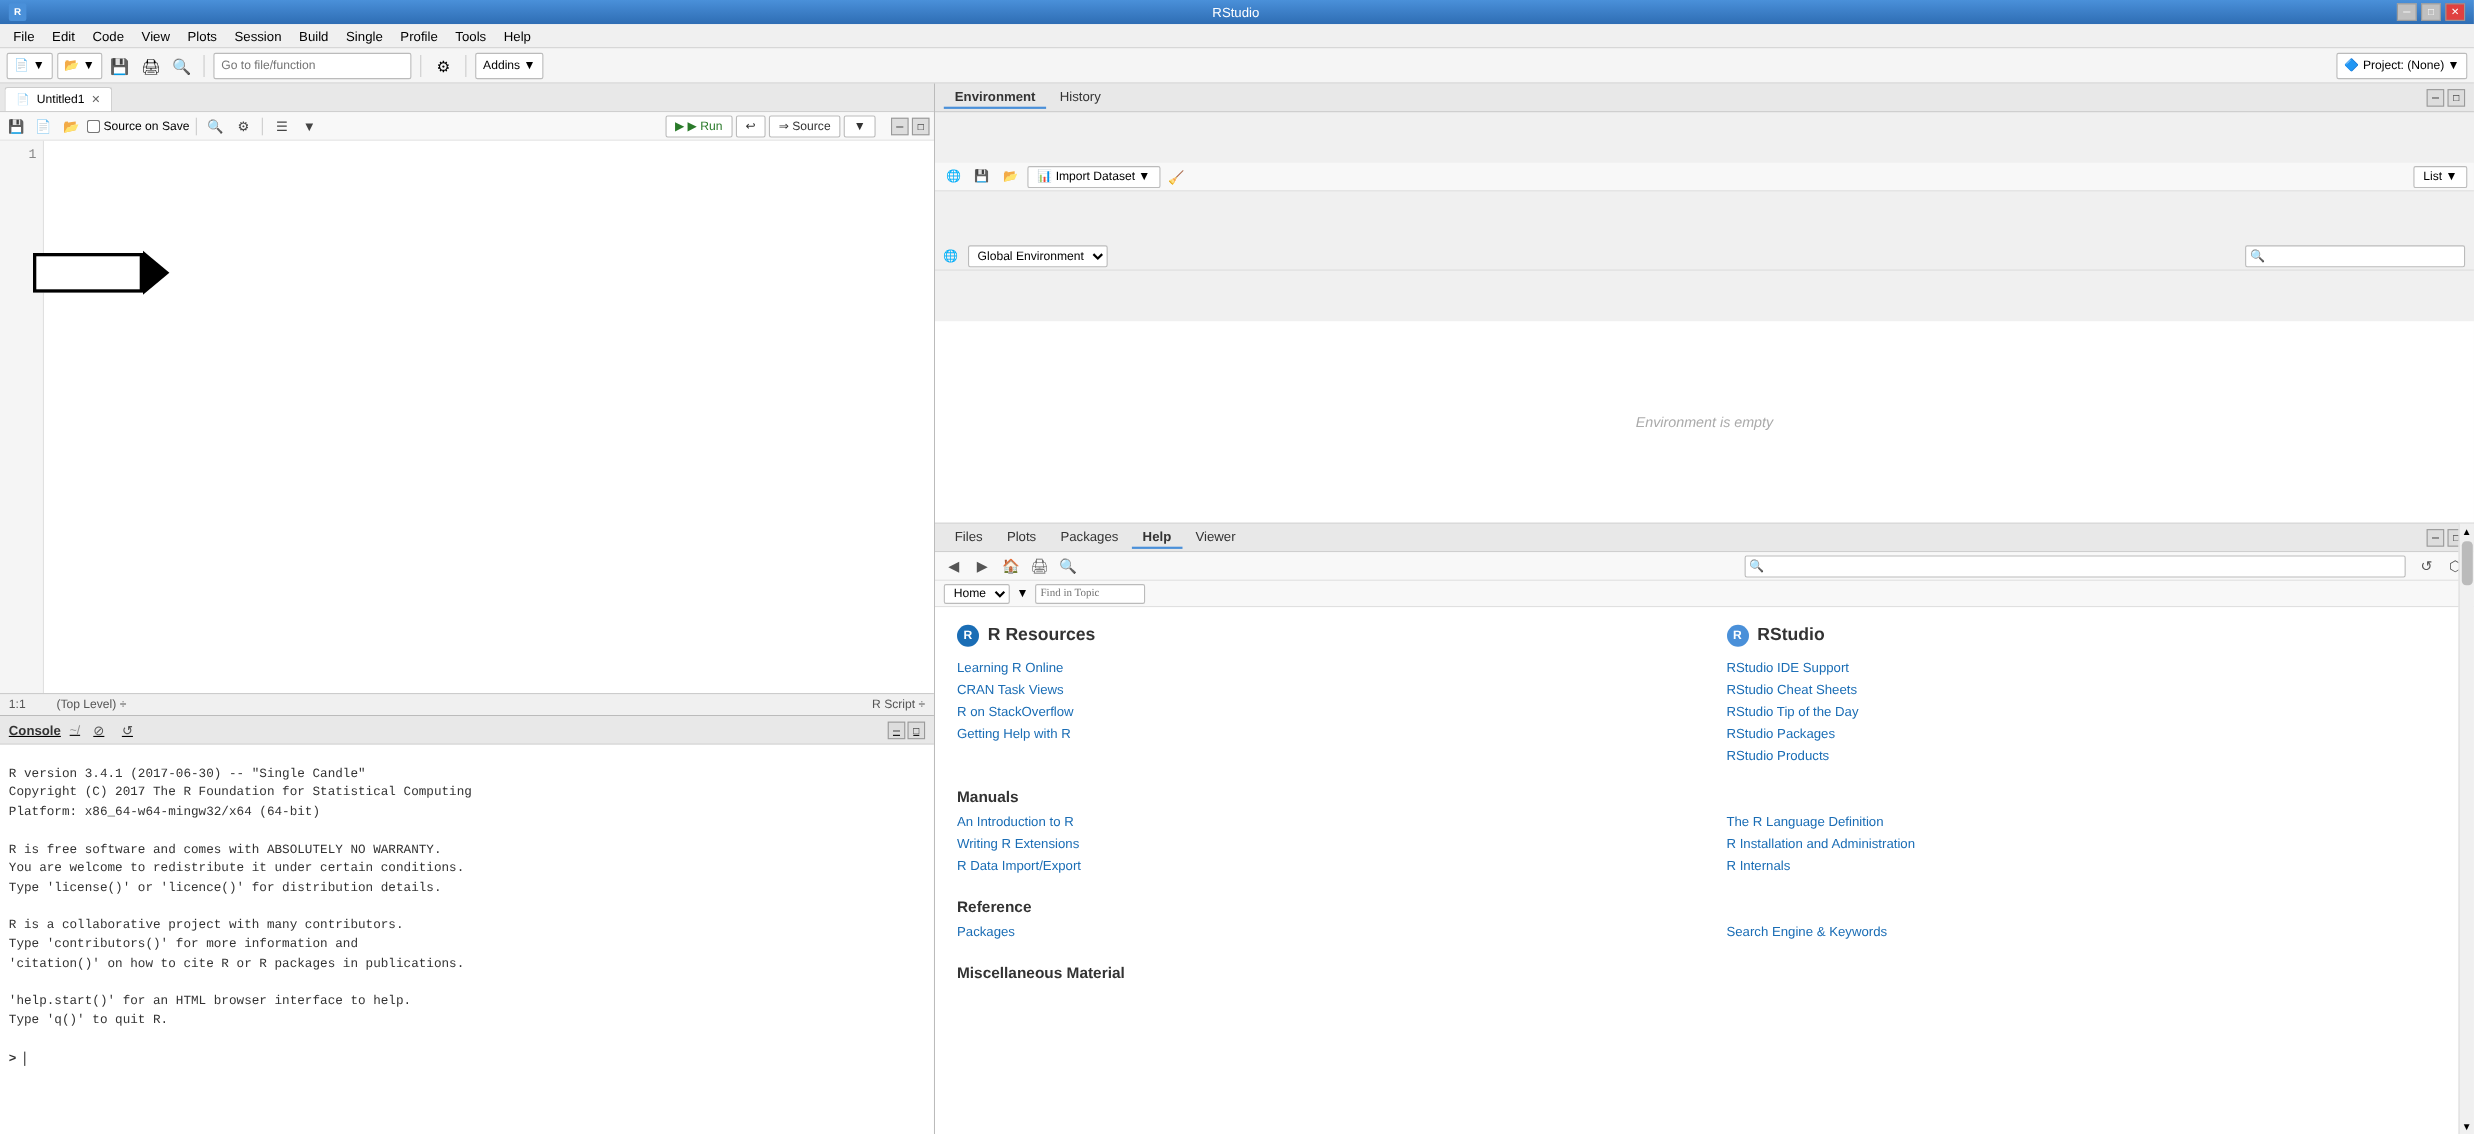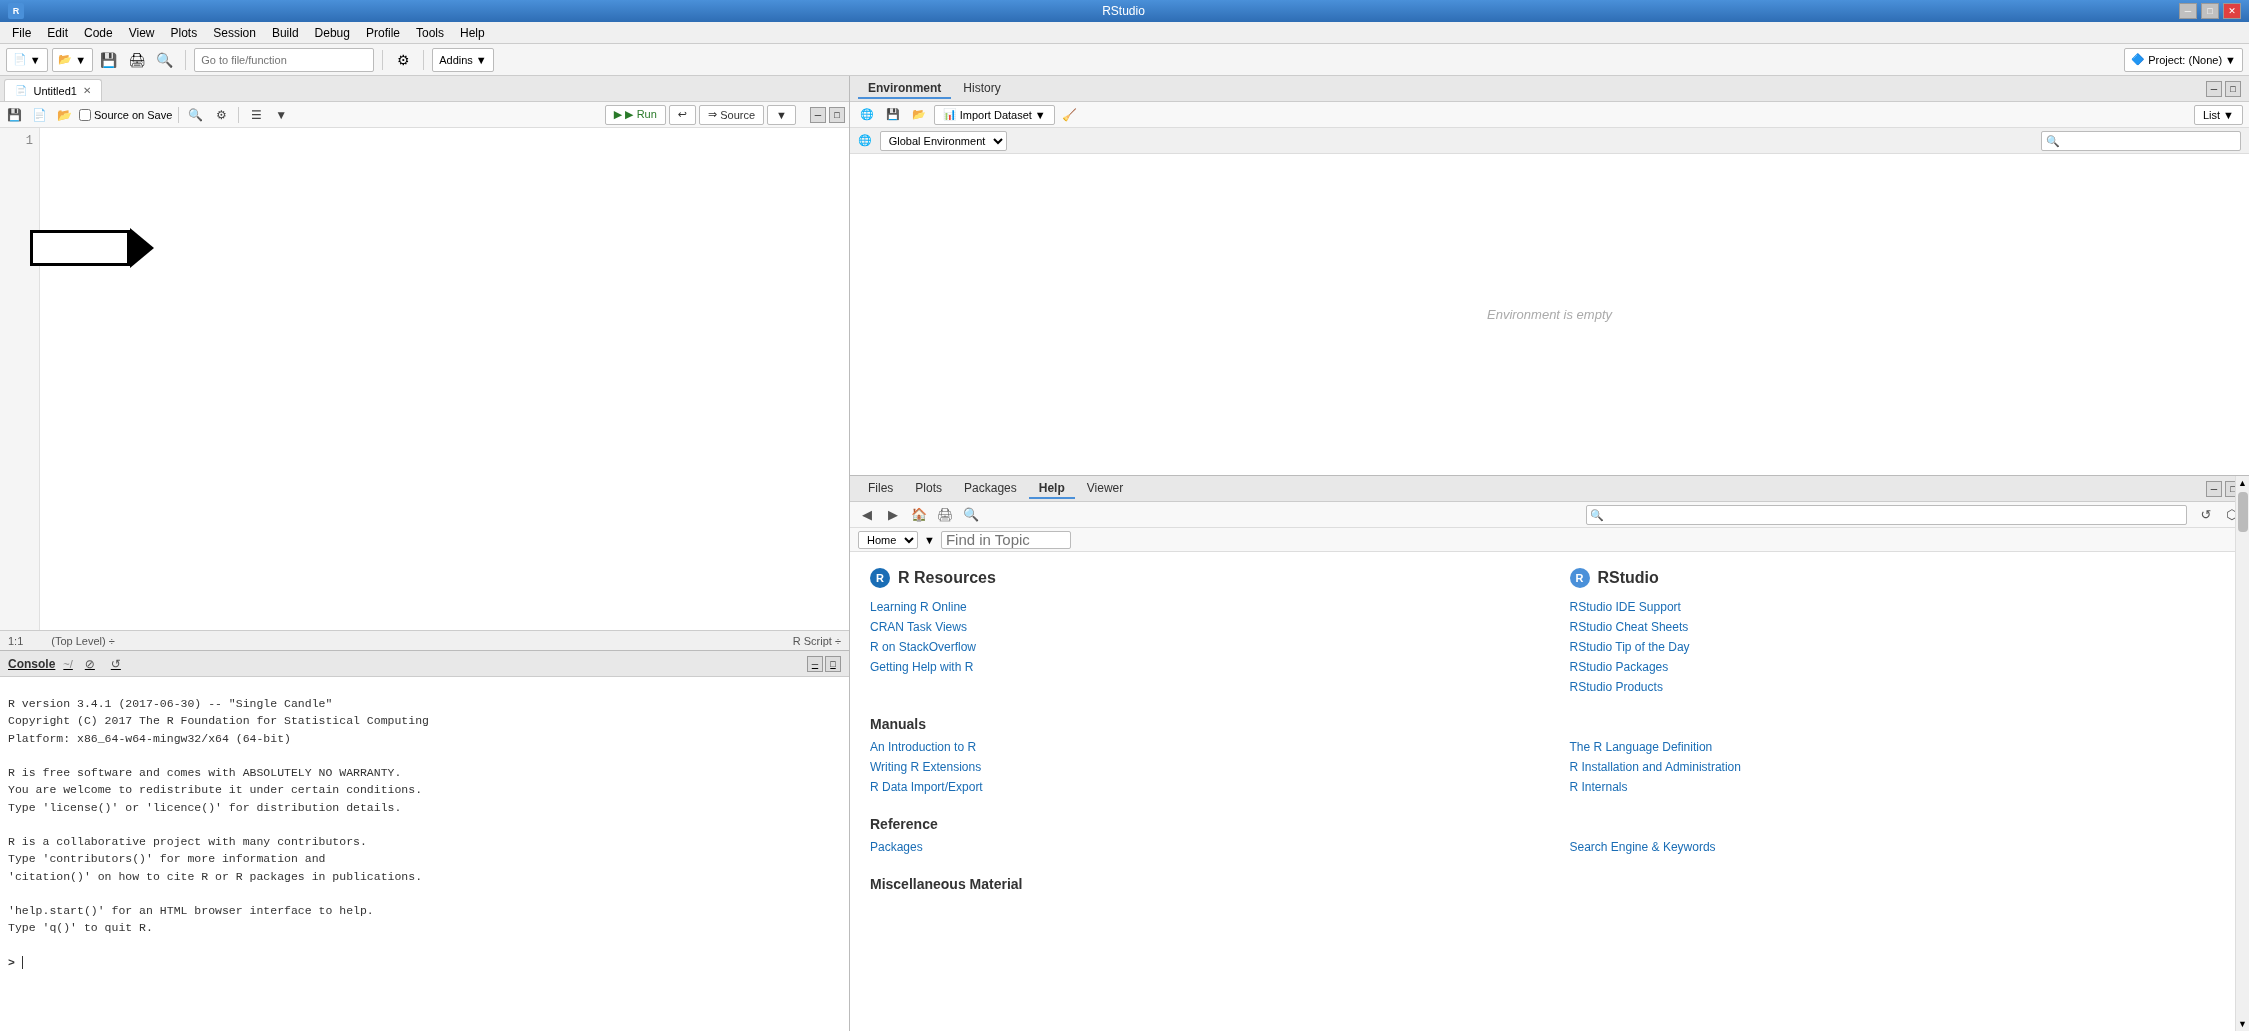--- a/index.html
+++ b/index.html
@@ -262,20 +262,21 @@
       display: flex;
       flex-direction: column;
     }
 
     
     #env-section {
       height: 400px;
       border-bottom: 1px solid #bbb;
       display: flex;
       flex-direction: column;
+      gap: 46px;
     }
     #env-tabbar {
       background: #e8e8e8;
       border-bottom: 1px solid #ccc;
       height: 26px;
       display: flex;
       align-items: center;
       padding: 0 8px;
       justify-content: space-between;
     }
@@ -407,25 +408,26 @@
       height: 18px;
       font-size: 11px;
       border: 1px solid #bbb;
       background: #fff;
       padding: 0 4px;
       border-radius: 2px;
       cursor: pointer;
     }
     .find-in-topic {
       height: 18px;
-      font-size: 15px;
+      font-size: 10px;
       border: 1px solid #bbb;
       padding: 0 4px;
       border-radius: 2px;
-      width: 130px;
+      width: 100px;
+      font-family: Liberation Serif, serif;
     }
 
     #help-content {
       flex: 1;
       background: #fff;
       padding: 16px 20px;
       overflow-y: auto;
     }
     .help-section-header {
       font-size: 16px;
@@ -491,21 +493,21 @@
 </div>
 
 <div id="menubar">
   <div class="menu-item">File</div>
   <div class="menu-item">Edit</div>
   <div class="menu-item">Code</div>
   <div class="menu-item">View</div>
   <div class="menu-item">Plots</div>
   <div class="menu-item">Session</div>
   <div class="menu-item">Build</div>
-  <div class="menu-item">Debug</div>
+  <div class="menu-item">Single</div>
   <div class="menu-item">Profile</div>
   <div class="menu-item">Tools</div>
   <div class="menu-item">Help</div>
 </div>
 
 <div id="toolbar">
 
   <div class="toolbar-btn">
     <span>📄</span>
     <span>▼</span>

